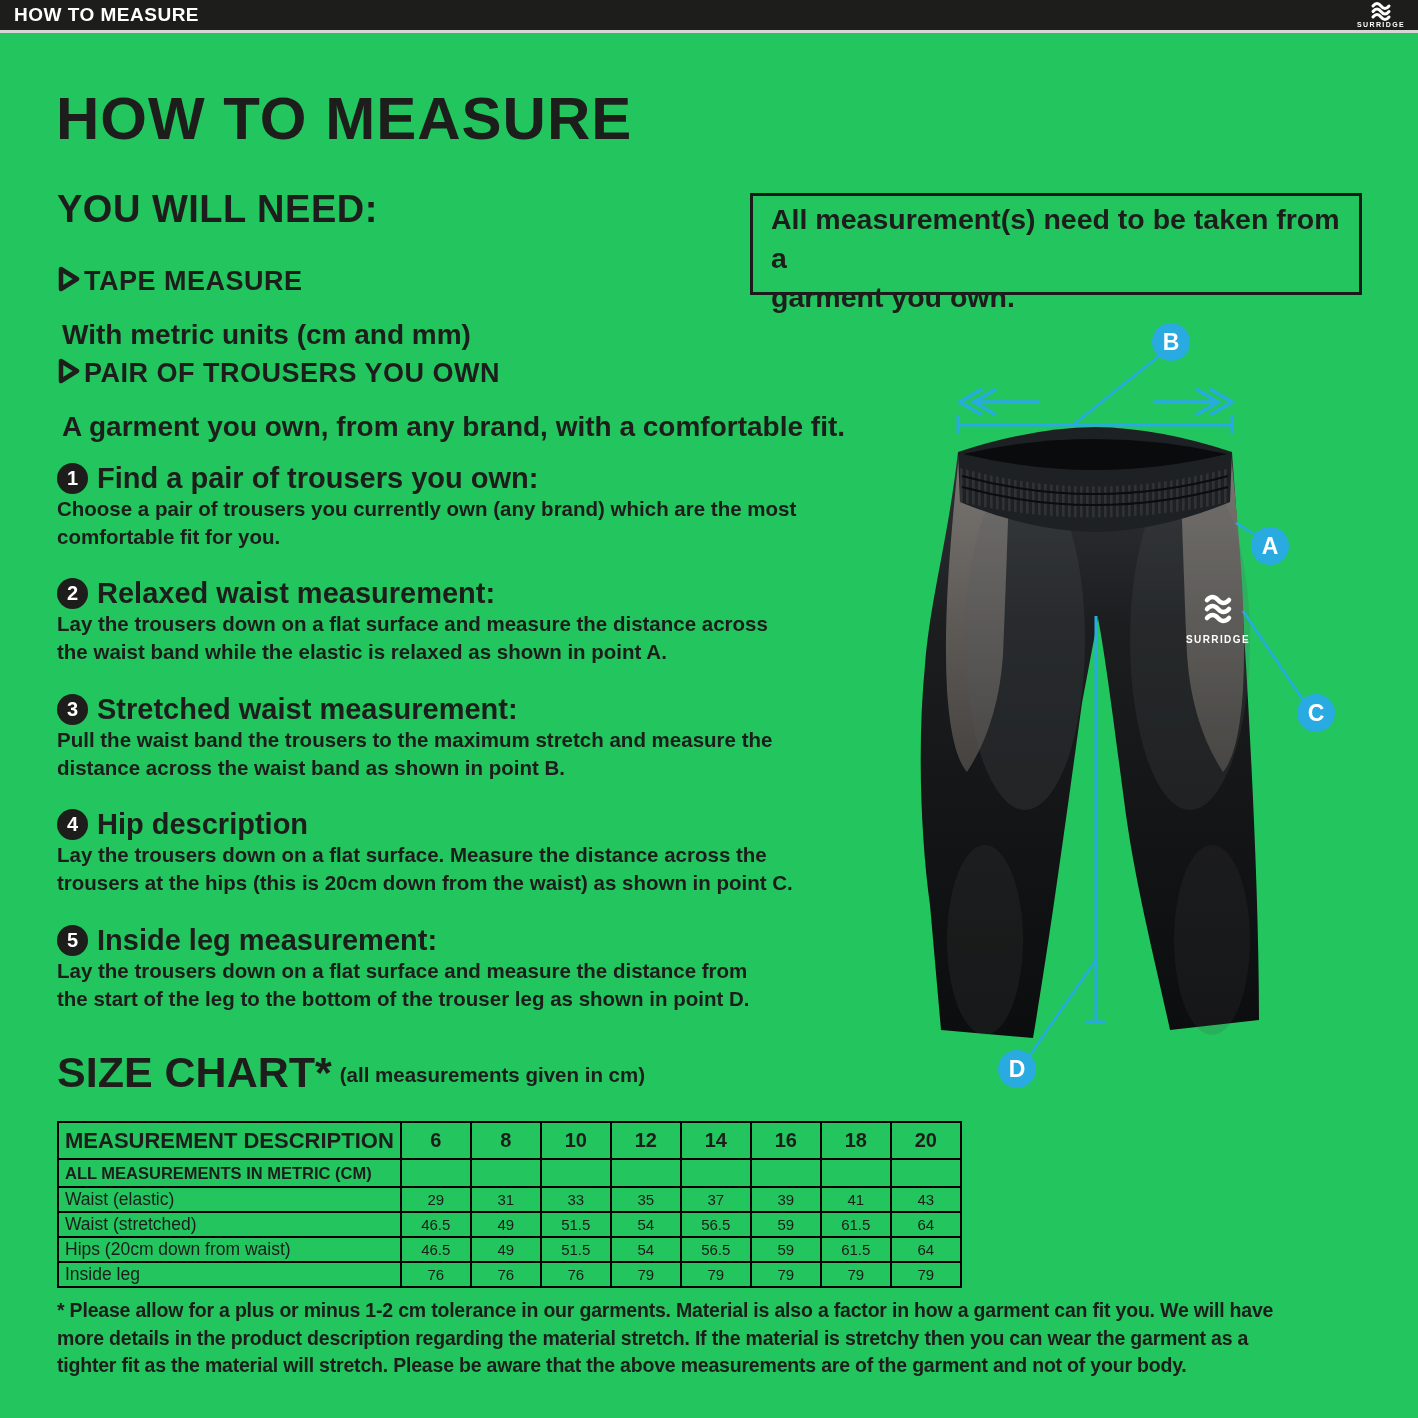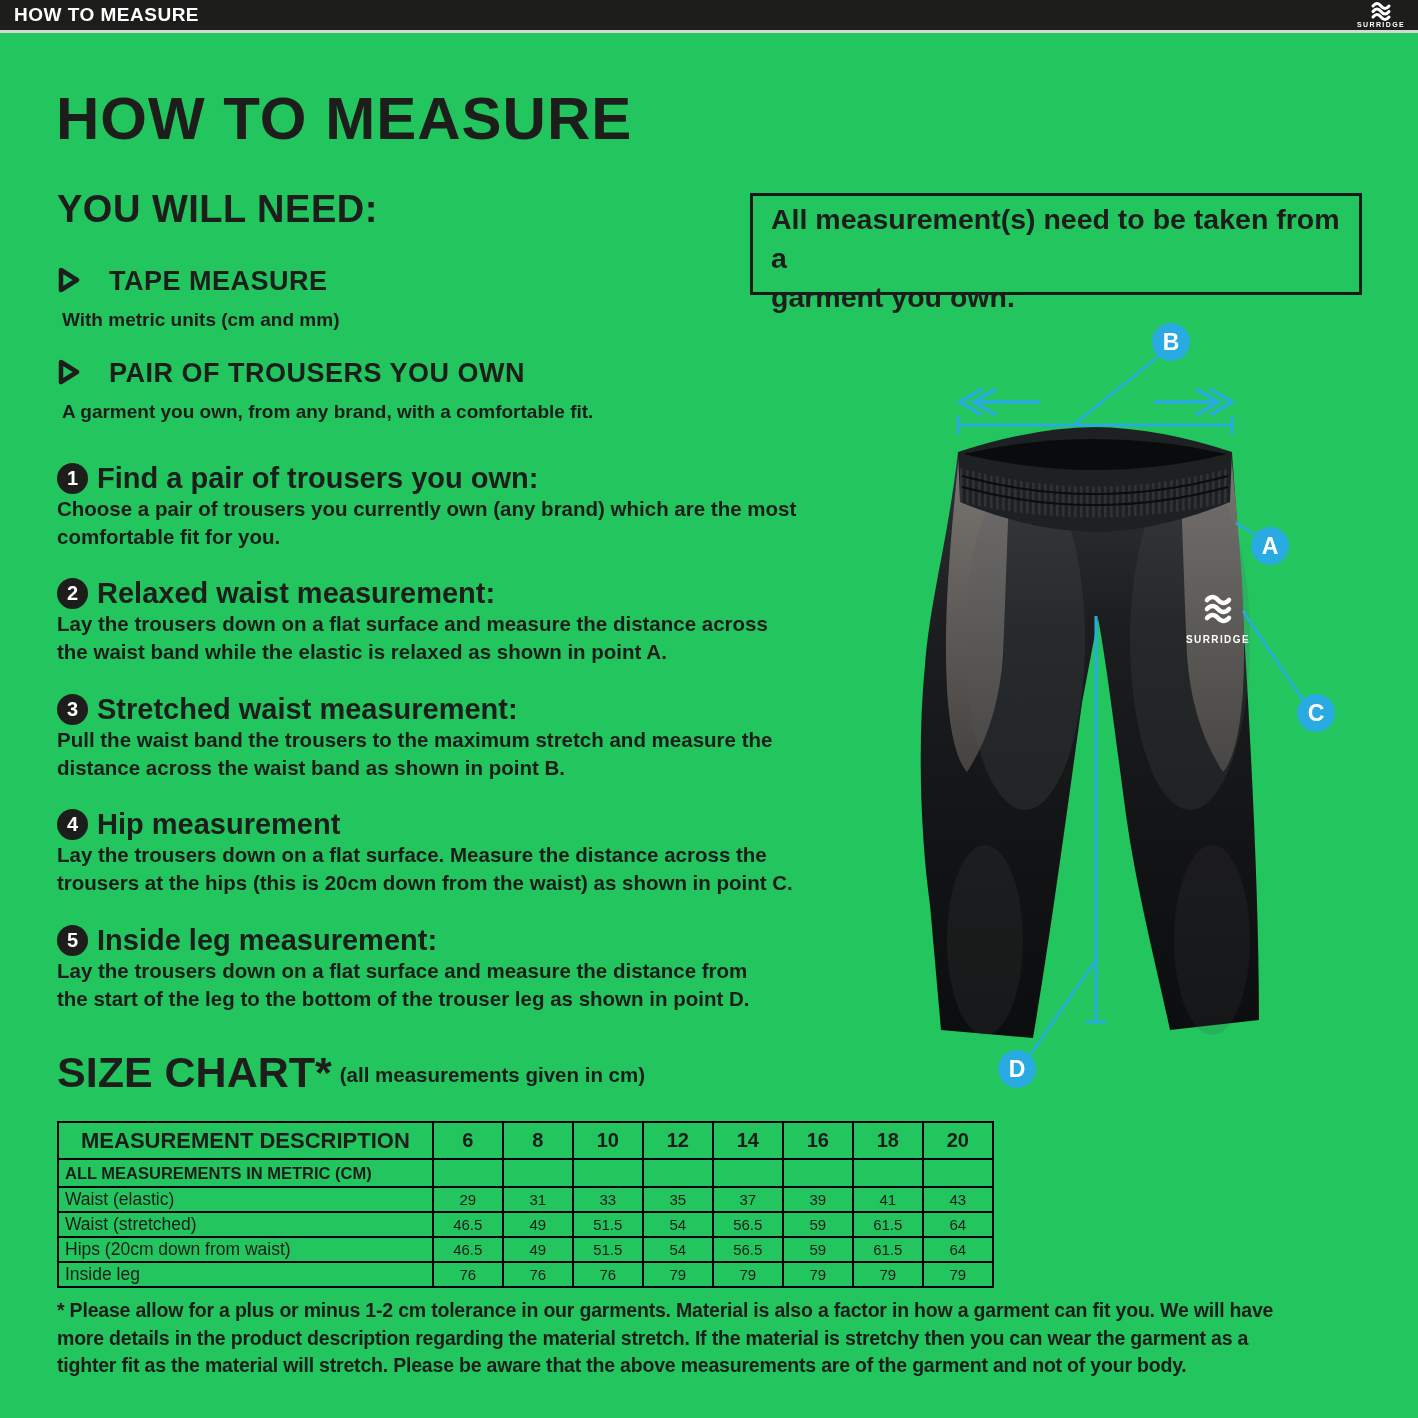--- a/index.html
+++ b/index.html
@@ -10,44 +10,44 @@
   .topbar{position:absolute;left:0;top:0;width:1418px;height:30px;background:#1d1d1b;display:flex;align-items:center;}
   .topbar-title{color:#fff;font-weight:bold;font-size:19px;letter-spacing:.5px;margin-left:14px;}
   .topbar-logo{position:absolute;right:8px;top:1px;}
   .topbar-divider{position:absolute;left:0;top:30px;width:1418px;height:3px;background:#d6d6d6;}
 
   .h1{position:absolute;left:56px;top:84px;font-size:60px;font-weight:bold;letter-spacing:1px;}
 
   .need-head{position:absolute;left:57px;top:188px;font-size:38px;font-weight:bold;letter-spacing:.5px;}
 
   .need-item{position:absolute;left:57px;}
-  .need-item .row{display:flex;align-items:center;gap:28px;}
+  .need-item .row{display:flex;align-items:flex-start;gap:3px;}
   .need-title{font-size:27px;font-weight:bold;letter-spacing:.5px;}
-  .need-desc{font-size:19px;font-weight:bold;margin-top:12px;margin-left:5px;}
+  .need-desc{font-size:28px;font-weight:bold;margin-top:22px;margin-left:5px;}
 
   .step{position:absolute;left:57px;width:790px;}
   .step-head{display:flex;align-items:center;gap:9px;}
   .step-num{width:31px;height:31px;border-radius:50%;background:#1d1d1b;color:#fff;font-size:20px;font-weight:bold;display:flex;align-items:center;justify-content:center;flex:0 0 31px;}
   .step-title{font-size:29px;font-weight:bold;}
   .step-desc{font-size:20.5px;font-weight:bold;line-height:28px;width:780px;}
   .pre{white-space:pre-line;}
 
   
   .note-box{position:absolute;left:750px;top:193px;width:612px;height:102px;border:3px solid #1a1a1a;box-sizing:border-box;padding:4px 18px;}
   .note-text{font-size:28.5px;font-weight:bold;line-height:39px;}
 
   
   .sc-head{position:absolute;left:57px;top:1048px;font-size:43px;font-weight:bold;}
   .sc-sub{font-size:20.5px;font-weight:bold;letter-spacing:0;position:relative;top:-5px;margin-left:8px;}
 
   table.size{position:absolute;left:57px;top:1121px;border-collapse:collapse;table-layout:fixed;}
   table.size th, table.size td{border:2px solid #000;box-sizing:border-box;overflow:hidden;white-space:nowrap;}
   table.size .col-desc{width:296px;}
   table.size .col-num{width:70px;}
-  th.desc-h{font-size:22px;font-weight:bold;text-align:left;padding:4px 22px;height:37px;}
+  th.desc-h{font-size:22px;font-weight:bold;text-align:left;padding:4px 6px;height:37px;}
   th.num-h{font-size:20px;font-weight:bold;text-align:center;height:37px;}
   td.metric{font-size:16.5px;font-weight:bold;text-align:left;padding:2px 6px;height:28px;}
   td.blank{height:28px;}
   td.lbl{font-size:17.5px;font-weight:normal;text-align:left;padding:1px 6px;height:25px;}
   td.val{font-size:15px;font-weight:normal;text-align:center;height:25px;}
 
   .footnote{position:absolute;left:57px;top:1297px;width:1315px;font-size:19.5px;font-weight:bold;line-height:27.5px;letter-spacing:-.2px;}
 
   .figure{position:absolute;left:875px;top:312px;}
 </style>
@@ -122,21 +122,21 @@
       <span class="step-num">3</span>
       <span class="step-title">Stretched waist measurement:</span>
     </div>
     <div class="step-desc pre">Pull the waist band the trousers to the maximum stretch and measure the
 distance across the waist band as shown in point B.</div>
   </div>
 
   <div class="step" style="top:808px;">
     <div class="step-head">
       <span class="step-num">4</span>
-      <span class="step-title">Hip measurement</span>
+      <span class="step-title">Hip description</span>
     </div>
     <div class="step-desc pre">Lay the trousers down on a flat surface. Measure the distance across the
 trousers at the hips (this is 20cm down from the waist) as shown in point C.</div>
   </div>
 
   <div class="step" style="top:924px;">
     <div class="step-head">
       <span class="step-num">5</span>
       <span class="step-title">Inside leg measurement:</span>
     </div>

